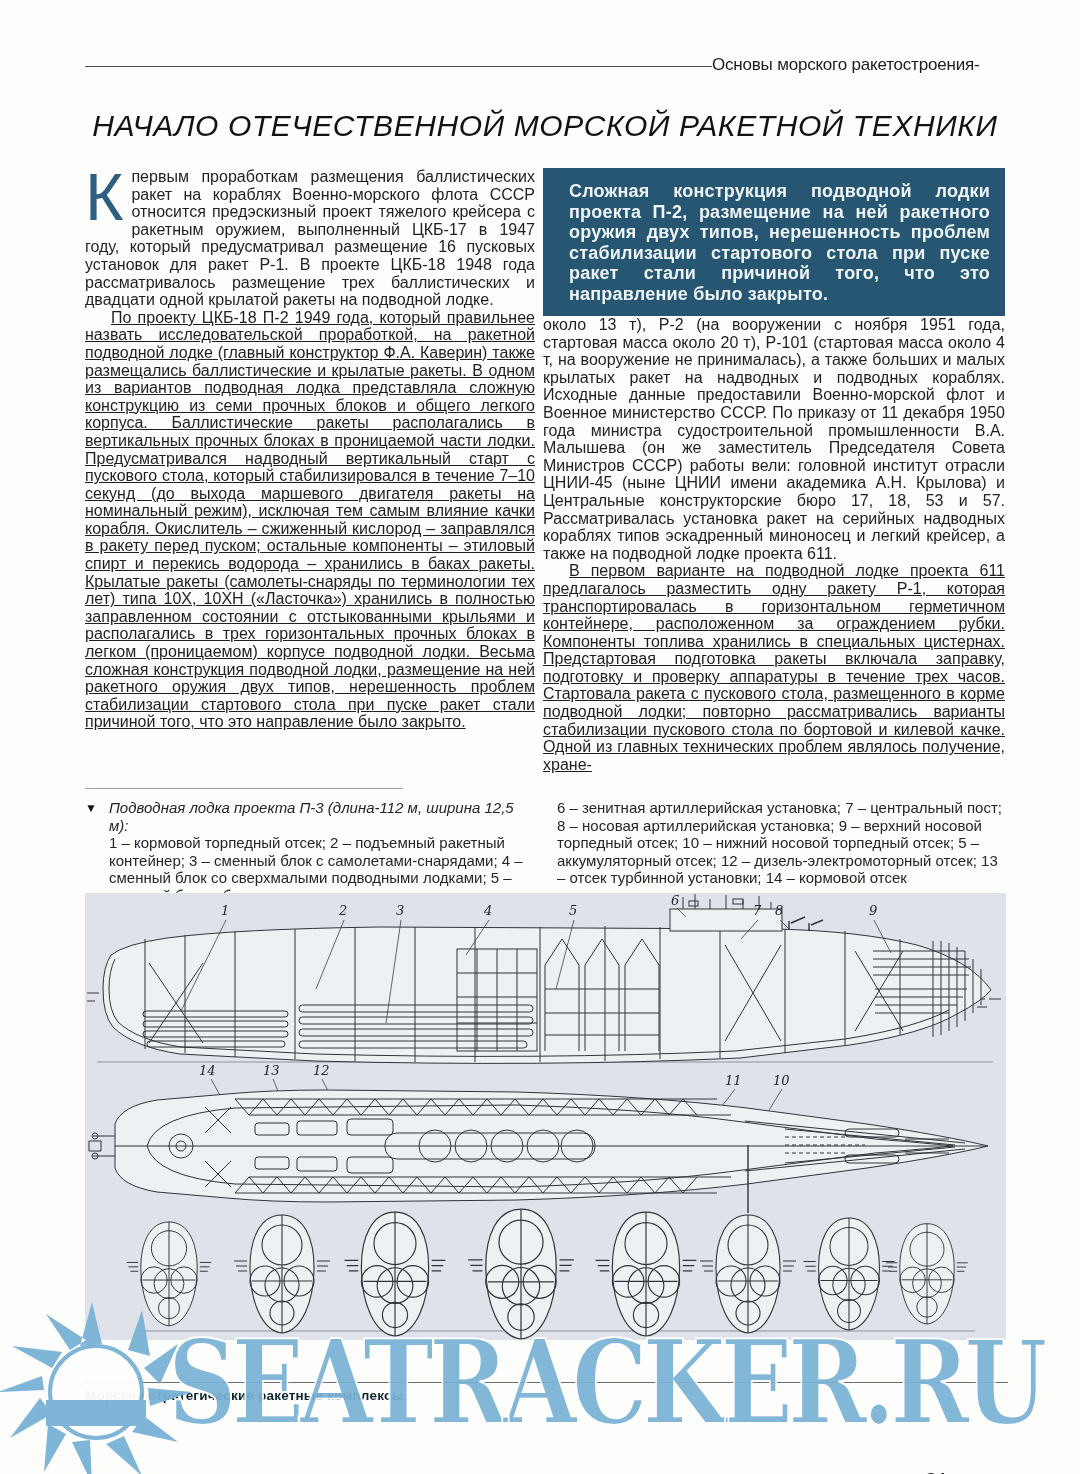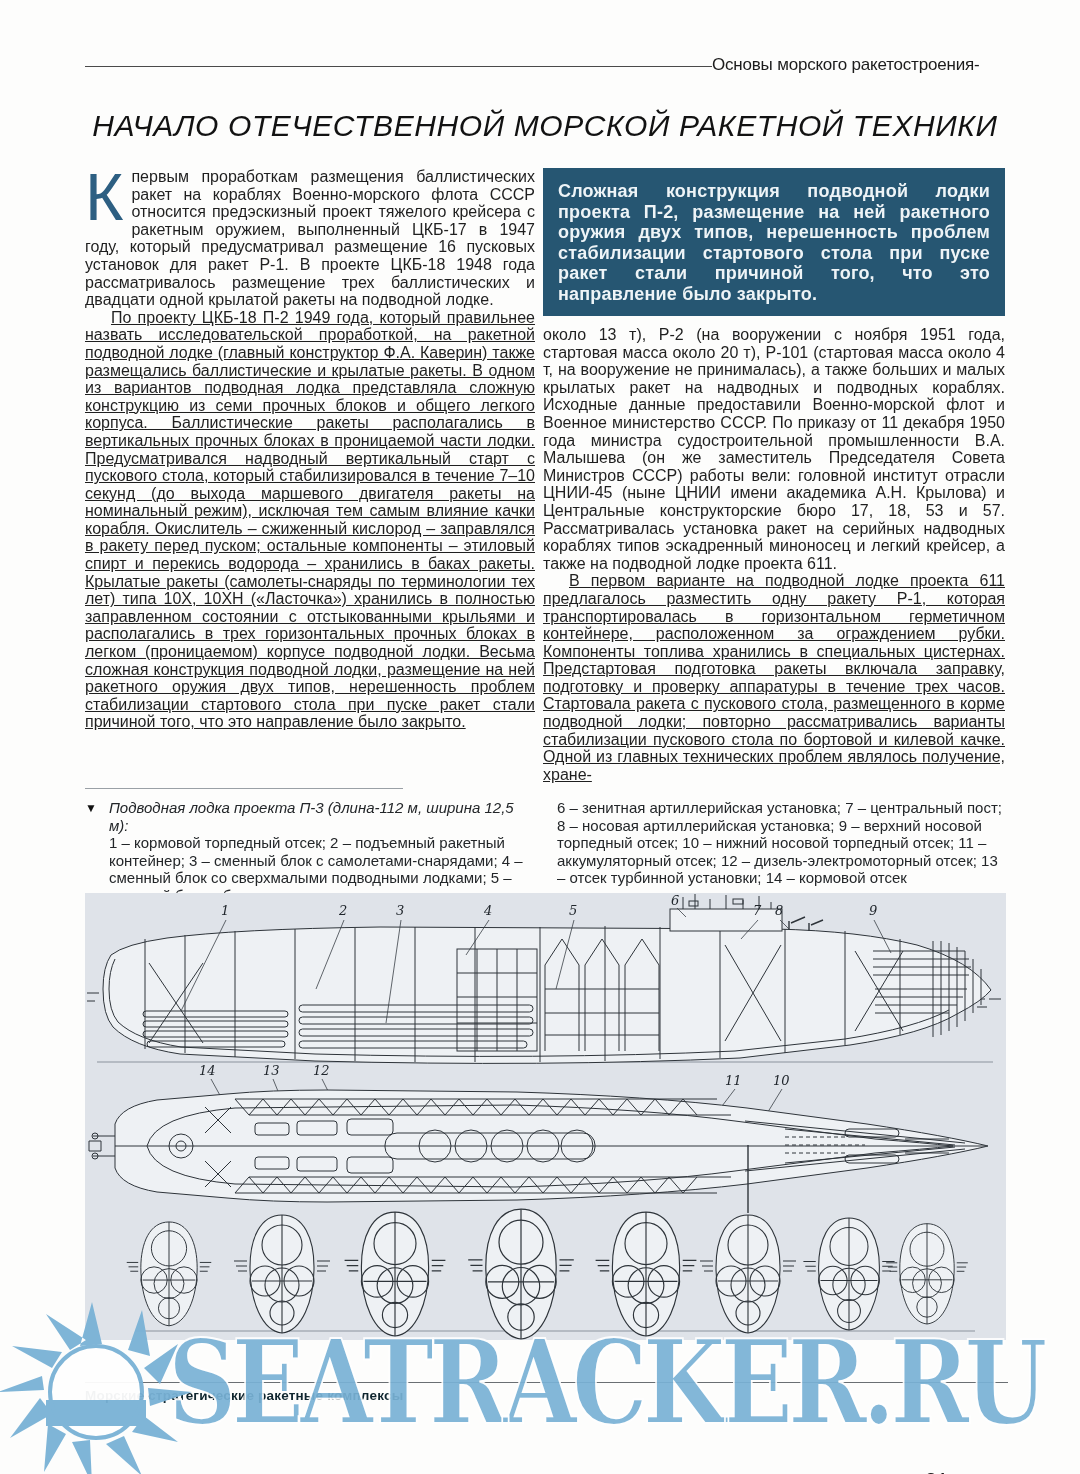--- a/index.html
+++ b/index.html
@@ -17,21 +17,21 @@
 
   
   .columns{position:absolute;left:85px;top:168px;width:920px;display:flex;gap:8px;}
   .col{font-size:16px;line-height:17.6px;text-align:justify;}
   .col-left{width:450px;}
   .col-right{width:462px;}
   .col p{margin:0;}
   .col p.indent{text-indent:26px;text-decoration:underline;}
   .dropcap{float:left;font-size:66px;line-height:52px;padding:3px 8px 0 0;color:#2d5f82;}
 
-  .callout{background:#265672;color:#eef4f7;padding:13px 15px 12px 15px;margin-bottom:10px;}
+  .callout{background:#265672;color:#eef4f7;padding:13px 15px 12px 26px;margin-bottom:0;}
   .callout p{font-weight:700;font-size:18px;line-height:20.5px;text-align:justify;margin:0;
              letter-spacing:0.2px;}
 
   
   .caption-rule{position:absolute;left:85px;top:788px;width:318px;height:1px;background:#9aa0a6;}
   .captions{position:absolute;left:85px;top:799px;width:922px;display:flex;gap:22px;
             font-size:15px;line-height:17.6px;color:#232629;}
   .caption-left{width:450px;display:flex;}
   .cap-marker{flex:0 0 24px;font-size:12px;color:#111;padding-top:1px;}
   .cap-title{font-style:italic;display:block;}
@@ -84,21 +84,21 @@
   <div class="caption-rule"></div>
 
   <div class="captions">
     <div class="caption-left">
       <span class="cap-marker">▼</span>
       <div>
         <em class="cap-title">Подводная лодка проекта П-3 (длина-112 м, ширина 12,5 м):</em>
         <span>1 – кормовой торпедный отсек; 2 – подъемный ракетный контейнер; 3 – сменный блок с самолетами-снарядами; 4 – сменный блок со сверхмалыми подводными лодками; 5 – сменный блок с баллистическими ракетами;</span>
       </div>
     </div>
-    <div class="caption-right">6 – зенитная артиллерийская установка; 7 – центральный пост; 8 – носовая артиллерийская установка; 9 – верхний носовой торпедный отсек; 10 – нижний носовой торпедный отсек; 11 – аккумуляторный отсек; 12 – дизель-электромоторный отсек; 13 – отсек турбинной установки; 14 – кормовой отсек</div>
+    <div class="caption-right">6 – зенитная артиллерийская установка; 7 – центральный пост; 8 – носовая артиллерийская установка; 9 – верхний носовой торпедный отсек; 10 – нижний носовой торпедный отсек; 5 – аккумуляторный отсек; 12 – дизель-электромоторный отсек; 13 – отсек турбинной установки; 14 – кормовой отсек</div>
   </div>
 
   <div class="figure-panel">
     <svg class="fig-svg" viewBox="0 0 921 447">
       <defs>
         <g id="xsec" stroke="#2e343a" stroke-width="1.1" fill="none">
           <path d="M0,-58 C22,-58 32,-34 32,-6 C32,28 20,58 0,60 C-20,58 -32,28 -32,-6 C-32,-34 -22,-58 0,-58 Z" fill="#eef1f4"></path>
           <circle cx="0" cy="-28" r="20"></circle>
           <circle cx="-17" cy="8" r="15"></circle>
           <circle cx="17" cy="8" r="15"></circle>

